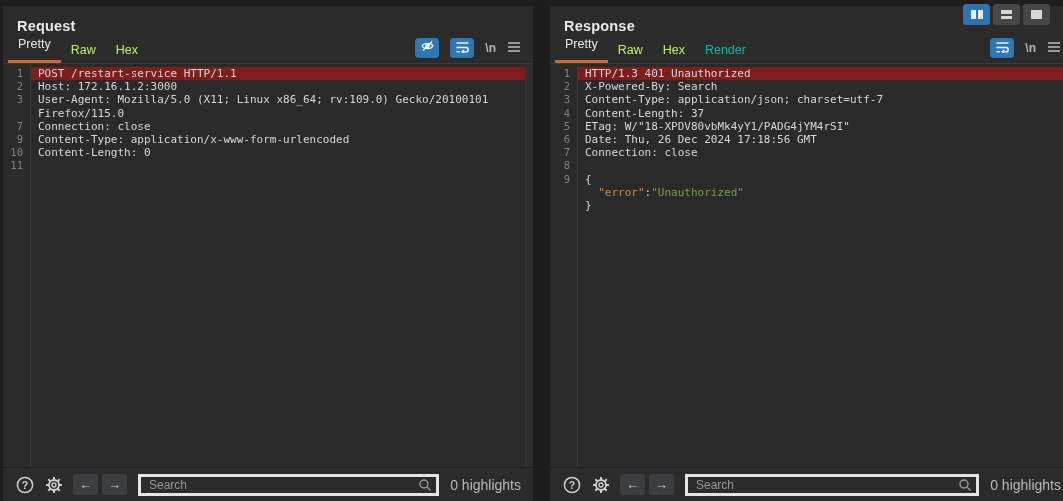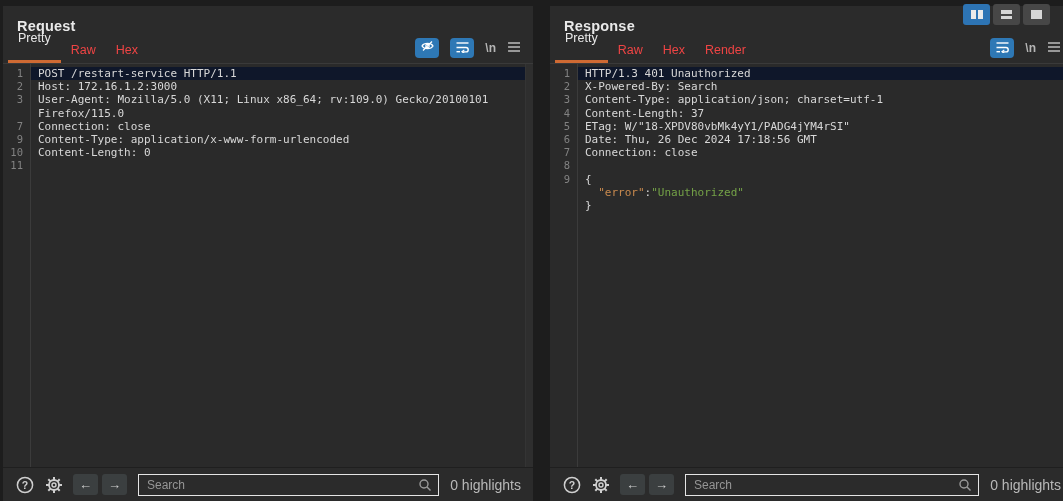--- a/index.html
+++ b/index.html
@@ -27,25 +27,25 @@
 
   
   .tabs{
     display:flex;align-items:flex-end;
     height:27px;
     padding:0 12px 0 5px;
     border-bottom:1px solid #3a3a3a;
   }
   .tab{
     padding:5px 10px 6px;
-    font-size:12.5px;color:#ef4444;
+    font-size:12.5px;color:#bef264;
     cursor:default;
   }
-  .tab.active{color:#e9e9e9;border-bottom:3px solid #cf6a33;padding-bottom:15px;}
-  .tab.disabled{color:#ef4444;}
+  .tab.active{color:#e9e9e9;border-bottom:3px solid #cf6a33;padding-bottom:9px;}
+  .tab.disabled{color:#14b8a6;}
   .tab-icons{
     margin-left:auto;display:flex;align-items:center;gap:11px;
     padding-bottom:5px;
   }
   .icon-btn{
     width:24px;height:20px;border-radius:4px;
     display:flex;align-items:center;justify-content:center;
     flex:0 0 auto;
   }
   .icon-btn.blue{background:#2e78b5;}
@@ -64,21 +64,21 @@
     display:flex;height:13.2px;line-height:13.2px;
     font-family:"DejaVu Sans Mono", monospace;
     font-size:11px;white-space:pre;
   }
   .gutter-num{
     flex:0 0 27px;width:27px;box-sizing:border-box;
     text-align:right;padding-right:7px;
     color:#828282;font-size:10.5px;
   }
   .code-text{flex:1;padding-left:8px;color:#d8d8d8;margin-right:8px;}
-  .code-row.hl .code-text{background:#0f172a;}
+  .code-row.hl .code-text{background:#7f1d1d;}
   .seg-plain{color:#d8d8d8;}
   .seg-key{color:#c98a4e;}
   .seg-str{color:#74a247;}
 
   
   .statusbar{
     height:33px;border-top:1px solid #1f1f1f;
     display:flex;align-items:center;
     padding:0 12px;flex:0 0 auto;background:#2b2b2b;
   }
@@ -87,21 +87,21 @@
   .nav-btn{
     width:25px;height:21px;margin-left:9px;
     background:#3b3f40;border-radius:3px;
     display:flex;align-items:center;justify-content:center;
     color:#cfcfcf;font-size:13px;
   }
   .nav-btn + .nav-btn{margin-left:4px;}
   .search-wrap{flex:1;position:relative;height:22px;margin:0 11px;}
   .search-wrap input{
     width:100%;height:100%;box-sizing:border-box;
-    background:transparent;border:1px solid #e5e5e5;border-radius:0;
+    background:transparent;border:3px solid #e5e5e5;border-radius:0;
     color:#ddd;font-size:12px;padding:0 26px 0 8px;outline:none;
     font-family:"Liberation Sans", sans-serif;
   }
   .search-wrap input::placeholder{color:#959595;}
   .search-glass{position:absolute;right:7px;top:4px;}
   .highlights{font-size:14px;color:#b9b9b9;white-space:nowrap;flex:0 0 auto;}
 
   
   .view-controls{
     position:absolute;top:4px;right:13px;
@@ -251,21 +251,21 @@
             <line x1="1" y1="6" x2="13" y2="6"></line>
             <line x1="1" y1="10" x2="13" y2="10"></line>
         </svg>
       </span>
     </div>
   </div>
 
   <div class="editor">
       <div class="code-row hl"><span class="gutter-num">1</span><span class="code-text"><span class="seg-plain">HTTP/1.3 401 Unauthorized</span></span></div>
       <div class="code-row"><span class="gutter-num">2</span><span class="code-text"><span class="seg-plain">X-Powered-By: Search</span></span></div>
-      <div class="code-row"><span class="gutter-num">3</span><span class="code-text"><span class="seg-plain">Content-Type: application/json; charset=utf-1</span></span></div>
+      <div class="code-row"><span class="gutter-num">3</span><span class="code-text"><span class="seg-plain">Content-Type: application/json; charset=utf-7</span></span></div>
       <div class="code-row"><span class="gutter-num">4</span><span class="code-text"><span class="seg-plain">Content-Length: 37</span></span></div>
       <div class="code-row"><span class="gutter-num">5</span><span class="code-text"><span class="seg-plain">ETag: W/"18-XPDV80vbMk4yY1/PADG4jYM4rSI"</span></span></div>
       <div class="code-row"><span class="gutter-num">6</span><span class="code-text"><span class="seg-plain">Date: Thu, 26 Dec 2024 17:18:56 GMT</span></span></div>
       <div class="code-row"><span class="gutter-num">7</span><span class="code-text"><span class="seg-plain">Connection: close</span></span></div>
       <div class="code-row"><span class="gutter-num">8</span><span class="code-text"></span></div>
       <div class="code-row"><span class="gutter-num">9</span><span class="code-text"><span class="seg-plain">{</span></span></div>
       <div class="code-row"><span class="gutter-num"></span><span class="code-text"><span class="seg-plain">  </span><span class="seg-key">"error"</span><span class="seg-plain">:</span><span class="seg-str">"Unauthorized"</span></span></div>
       <div class="code-row"><span class="gutter-num"></span><span class="code-text"><span class="seg-plain">}</span></span></div>
     </div>
 

